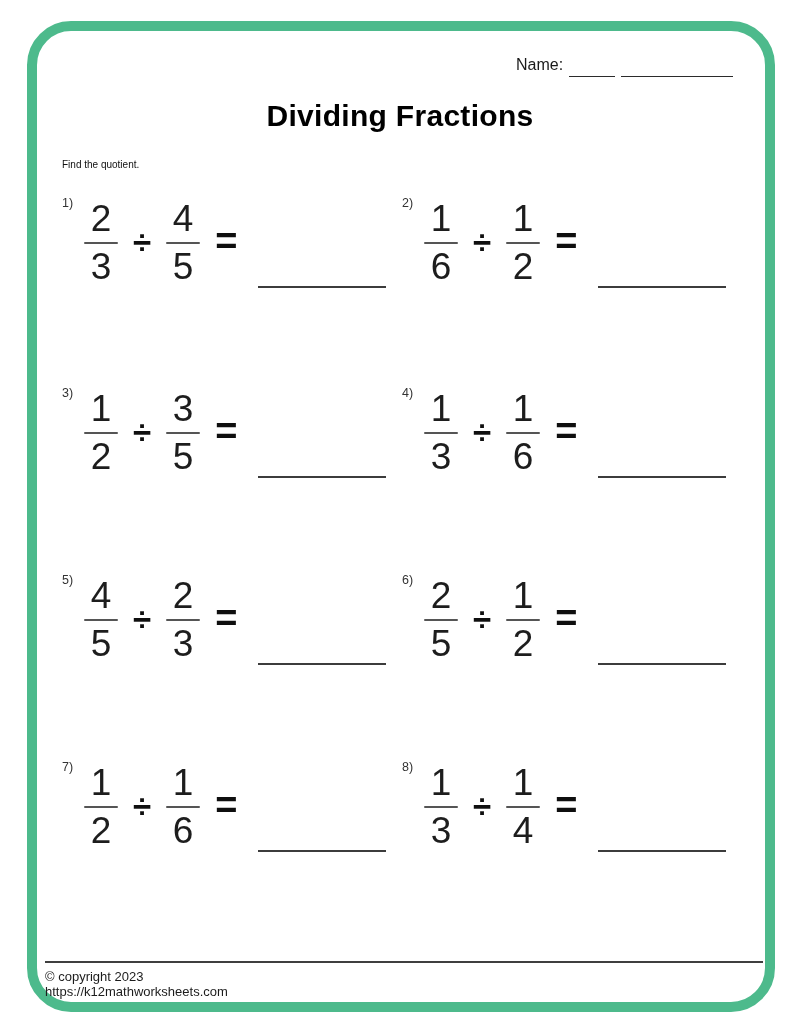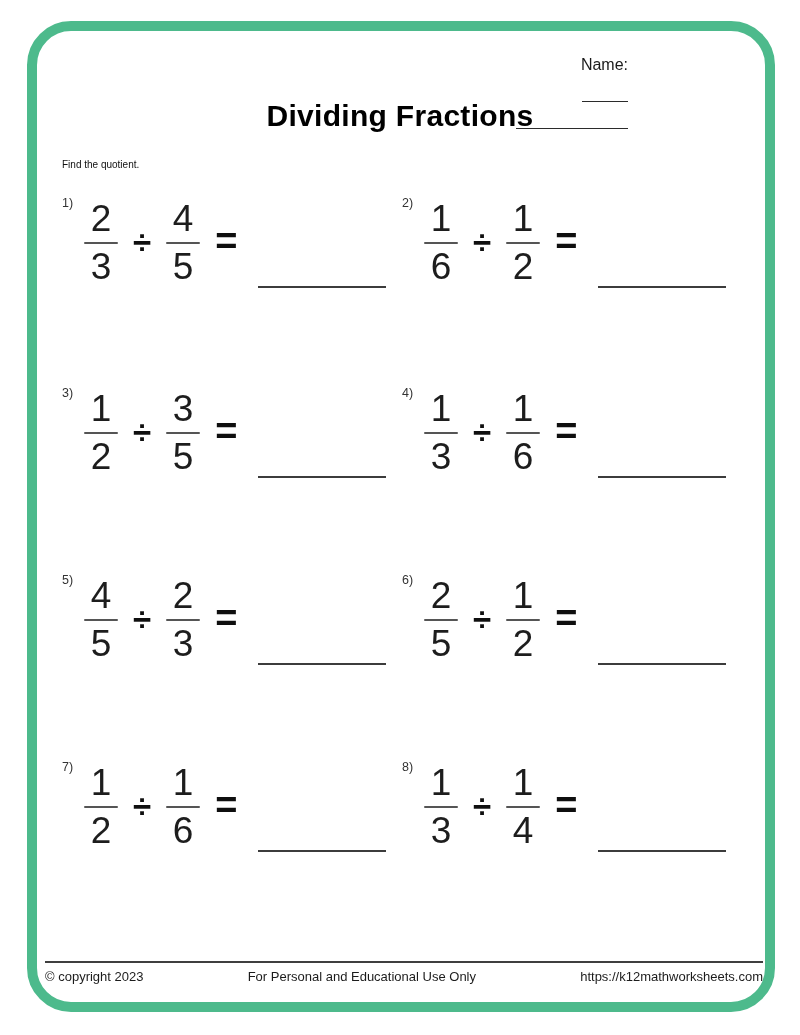--- a/index.html
+++ b/index.html
@@ -6,21 +6,21 @@
   body{
     width:800px;height:1035px;position:relative;overflow:hidden;
     font-family:"Liberation Sans","DejaVu Sans",sans-serif;color:#1d1d1d;
   }
   .border-frame{
     position:absolute;left:27px;top:21px;width:748px;height:991px;
     border:10px solid #4DBA8C;border-radius:44px;box-sizing:border-box;
     background:#ffffff;
   }
   .name-row{
-    position:absolute;left:516px;top:56px;display:flex;align-items:flex-end;gap:6px;flex-direction:column;
+    position:absolute;left:516px;top:56px;display:flex;align-items:flex-start;gap:6px;
   }
   .name-label{font-size:16px;color:#1a1a1a;padding-bottom:1px;}
   .name-line-seg{display:inline-block;height:20px;border-bottom:1.6px solid #2b2b2b;}
   .seg1{width:46px;}
   .seg2{width:112px;}
   .title{
     position:absolute;top:99px;left:0;width:800px;text-align:center;
     font-size:30px;font-weight:bold;color:#000;letter-spacing:0.3px;
   }
   .instruction{position:absolute;left:62px;top:159px;font-size:10px;color:#111;}
@@ -40,21 +40,21 @@
     position:absolute;left:198px;top:92px;width:128px;height:0;
     border-bottom:2px solid #3c3c3c;
   }
   .footer-rule{
     position:absolute;left:45px;top:961px;width:718px;height:0;
     border-top:2px solid #3f3f3f;
   }
   .footer-row{
     position:absolute;left:45px;top:969px;width:718px;
     display:flex;justify-content:space-between;align-items:flex-start;
-    font-size:13px;color:#1c1c1c;
+    font-size:13px;color:#1c1c1c;flex-direction:column;
   }
   .footer-cell{white-space:nowrap;}
 </style>
 </head>
 <body>
 
 <div class="border-frame"></div>
 
 <div class="name-row">
   <span class="name-label">Name:</span>
@@ -214,15 +214,14 @@
       <span class="fden">4</span>
     </div>
     <span class="eq">=</span>
   </div>
   <span class="answer-line"></span>
 </div>
 
 <div class="footer-rule"></div>
 <div class="footer-row">
   <span class="footer-cell">© copyright 2023</span>
-  <span class="footer-cell">For Personal and Educational Use Only</span>
   <span class="footer-cell">https://k12mathworksheets.com</span>
 </div>
 
 </body></html>

